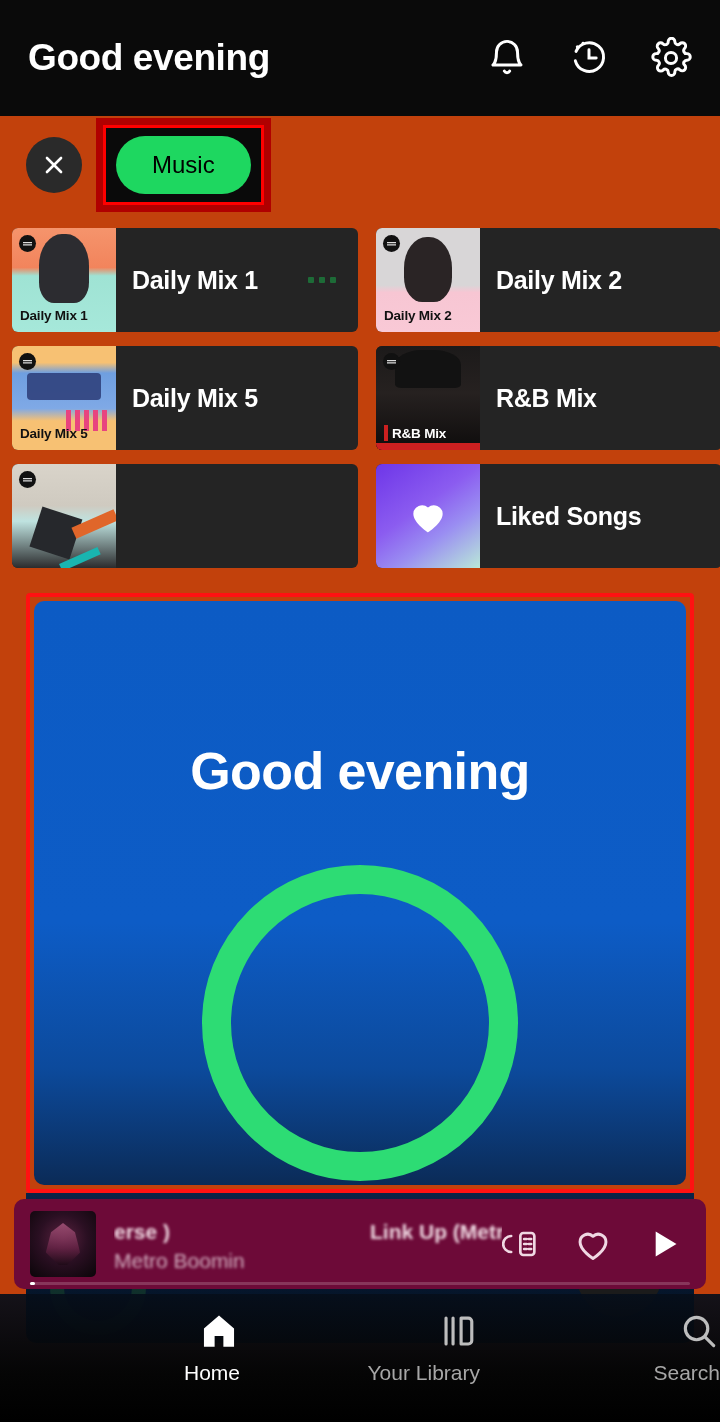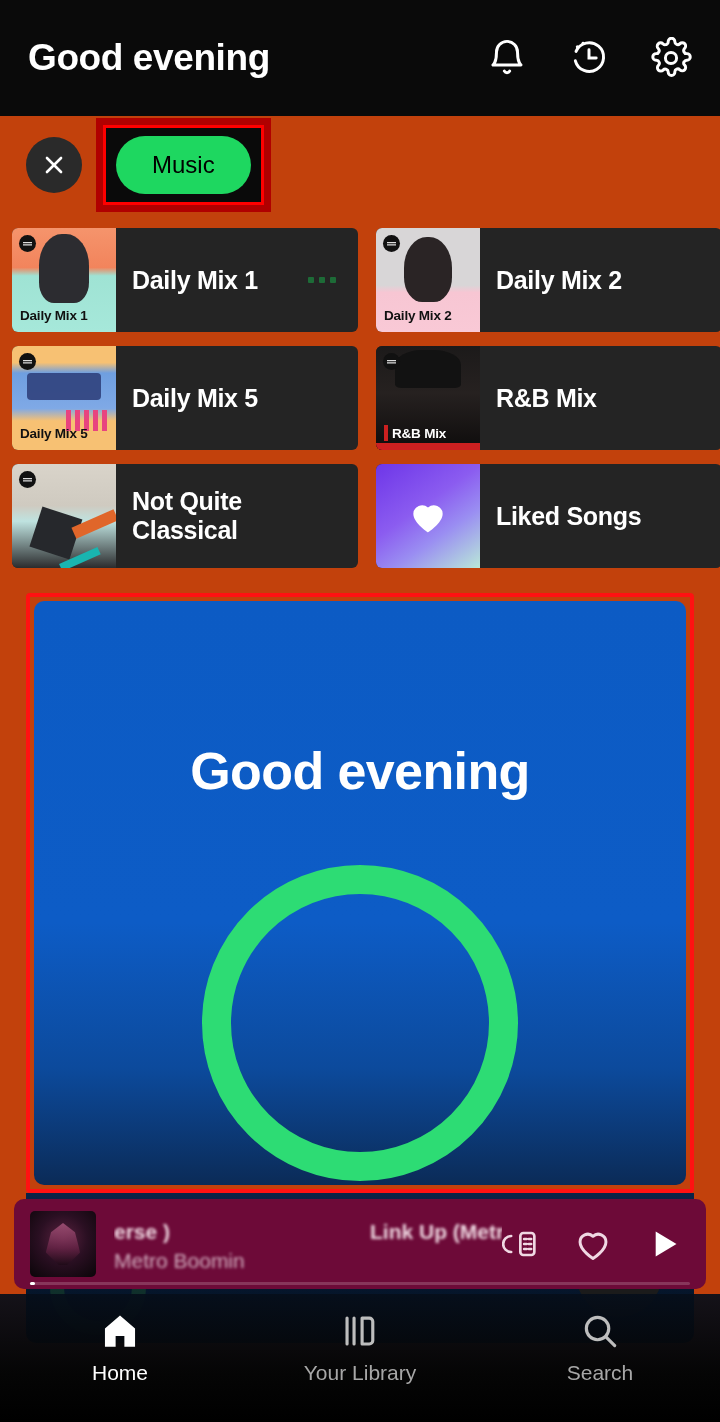--- a/index.html
+++ b/index.html
@@ -300,21 +300,21 @@
   
   .nav {
     position: absolute; left: 0; bottom: 0;
     width: 720px; height: 128px;
     background: linear-gradient(180deg, rgba(6,14,26,.92) 0%, #050505 62%, #000 100%);
     display: flex; align-items: flex-start;
     padding-top: 16px;
   }
   .nav-item {
     flex: 1; display: flex; flex-direction: column;
-    align-items: center; gap: 9px; cursor: pointer;
+    align-items: flex-end; gap: 9px; cursor: pointer;
   }
   .nav-item svg { display: block; }
   .nav-label { font-size: 21px; color: #a7a7a7; }
   .nav-item.active .nav-label { color: #fff; }
 </style>
 </head>
 <body>
 
 <div id="app">
 
@@ -391,21 +391,20 @@
         <span class="art-badge"></span>
         <span class="art-label light">R&amp;B Mix</span>
       </div>
       <div class="card-title">R&amp;B Mix</div>
     </div>
 
     <div class="card">
       <div class="card-art art-nqc">
         <span class="art-badge"></span>
       </div>
-      <div class="card-title">Not Quite Classical</div>
     </div>
 
     <div class="card">
       <div class="card-art art-liked">
         <svg viewBox="0 0 24 24" fill="#fff">
           <path d="M12 21s-8-5.1-8-10.2A4.8 4.8 0 0 1 12 7.4 4.8 4.8 0 0 1 20 10.8C20 15.9 12 21 12 21z"></path>
         </svg>
       </div>
       <div class="card-title">Liked Songs</div>
     </div>

